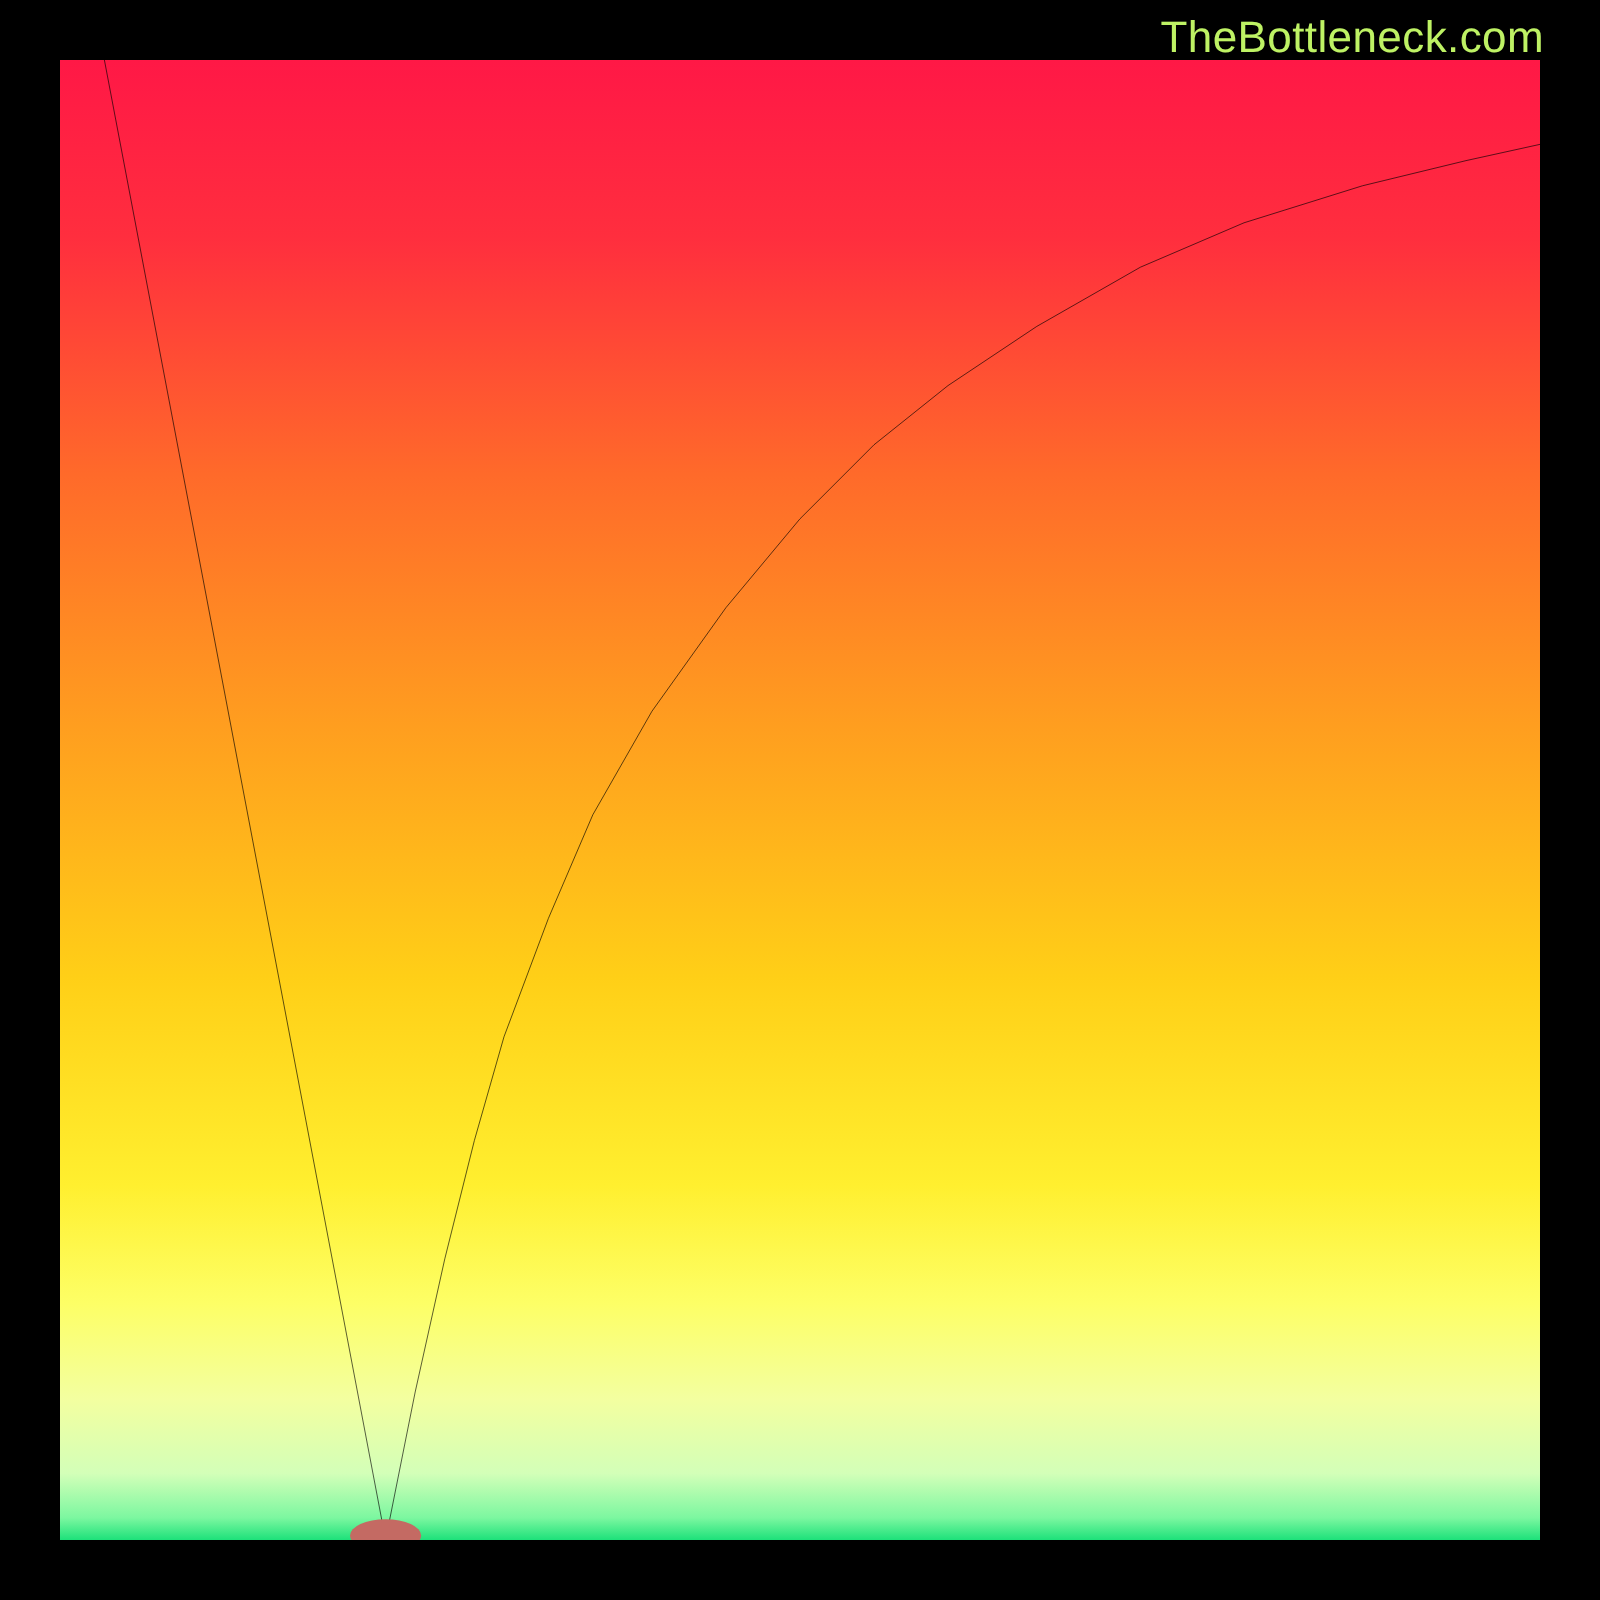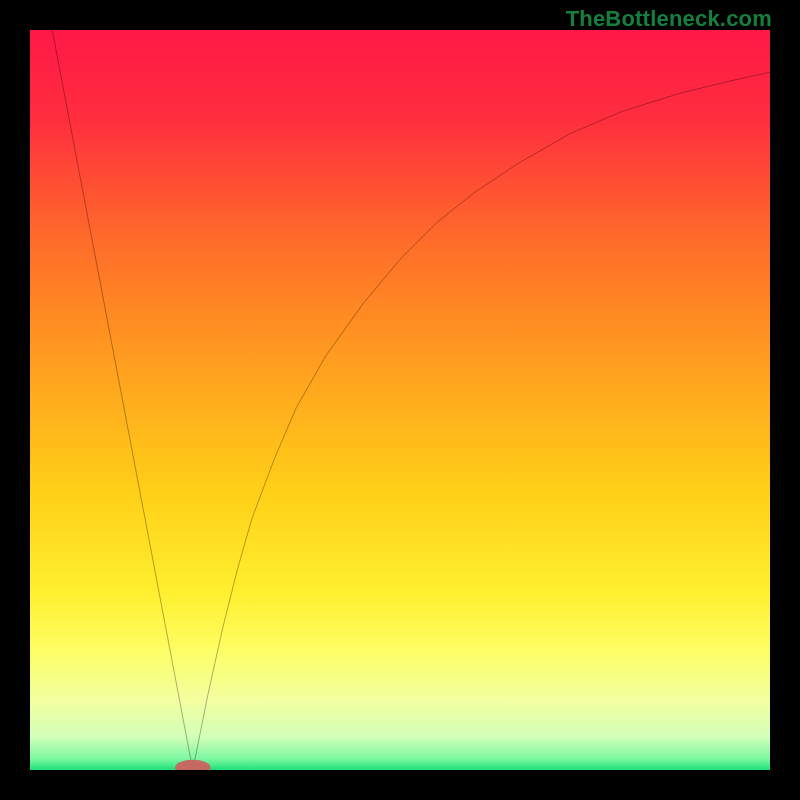--- a/index.html
+++ b/index.html
@@ -30,24 +30,24 @@
     inset: 0;
   }
   .curve {
     position: absolute;
     inset: 0;
   }
   .watermark {
     position: absolute;
     top: 6px;
     right: 28px;
-    color: #15803d;
+    color: #bef264;
     font-size: 22px;
     letter-spacing: 0.2px;
-    font-weight: 700;
+    font-weight: 400;
   }
 </style>
 </head>
 <body>
 
 <div class="frame">
 
   <div class="watermark">TheBottleneck.com</div>
 
   <div class="plot">

